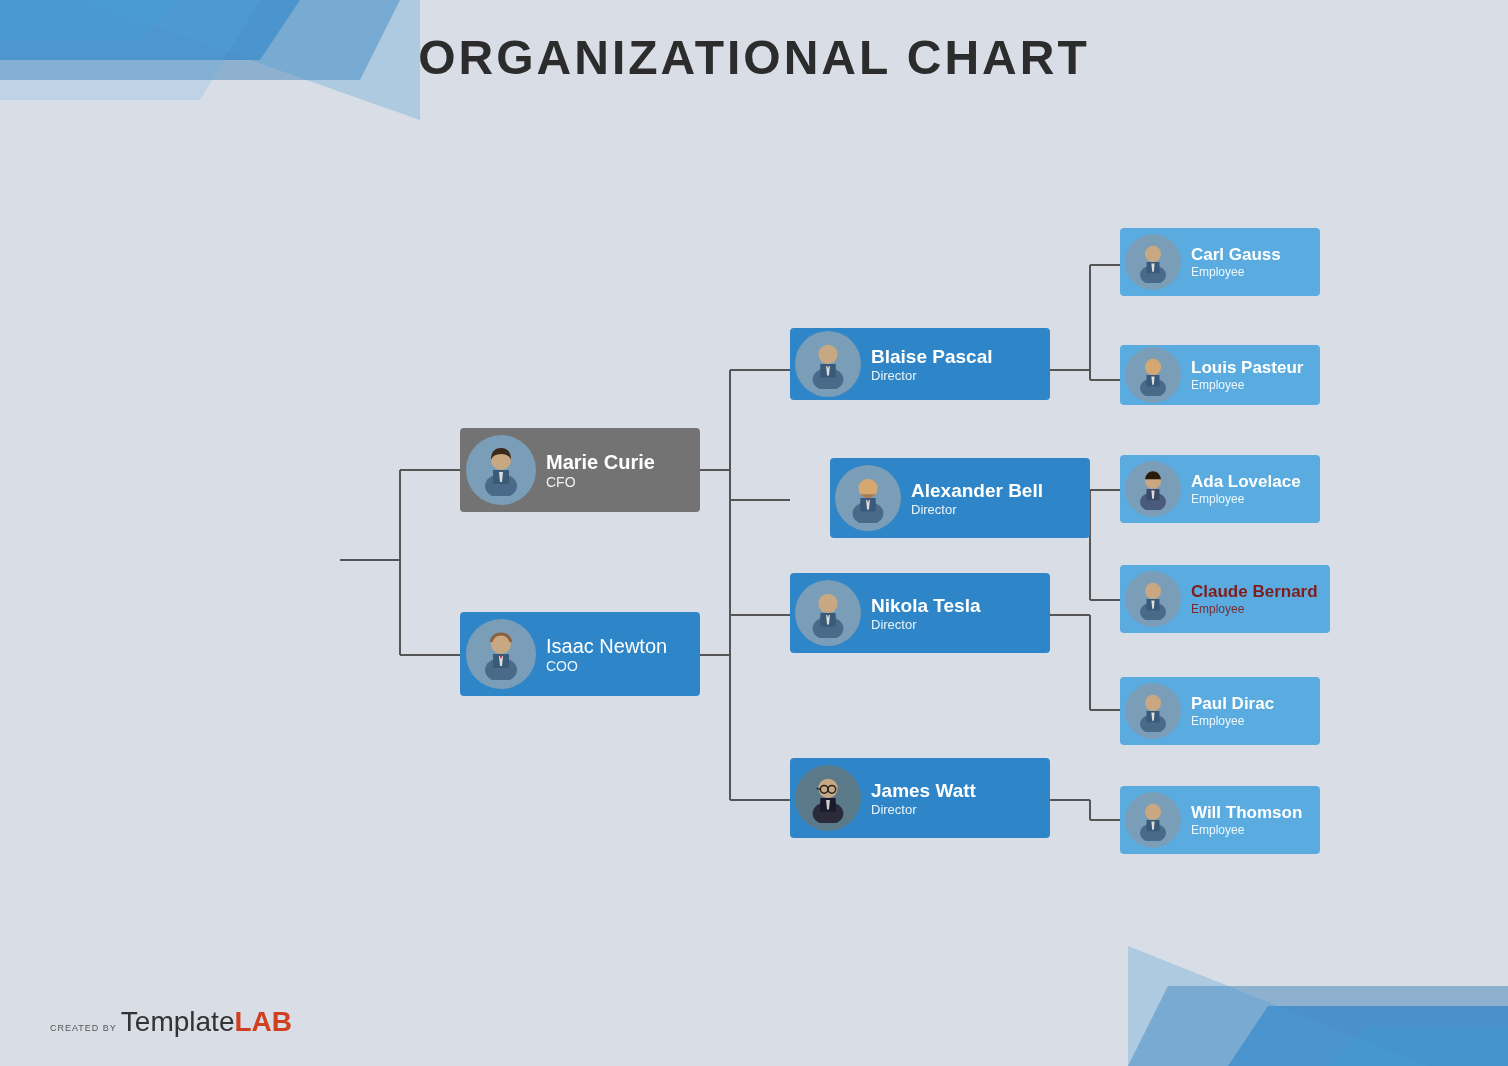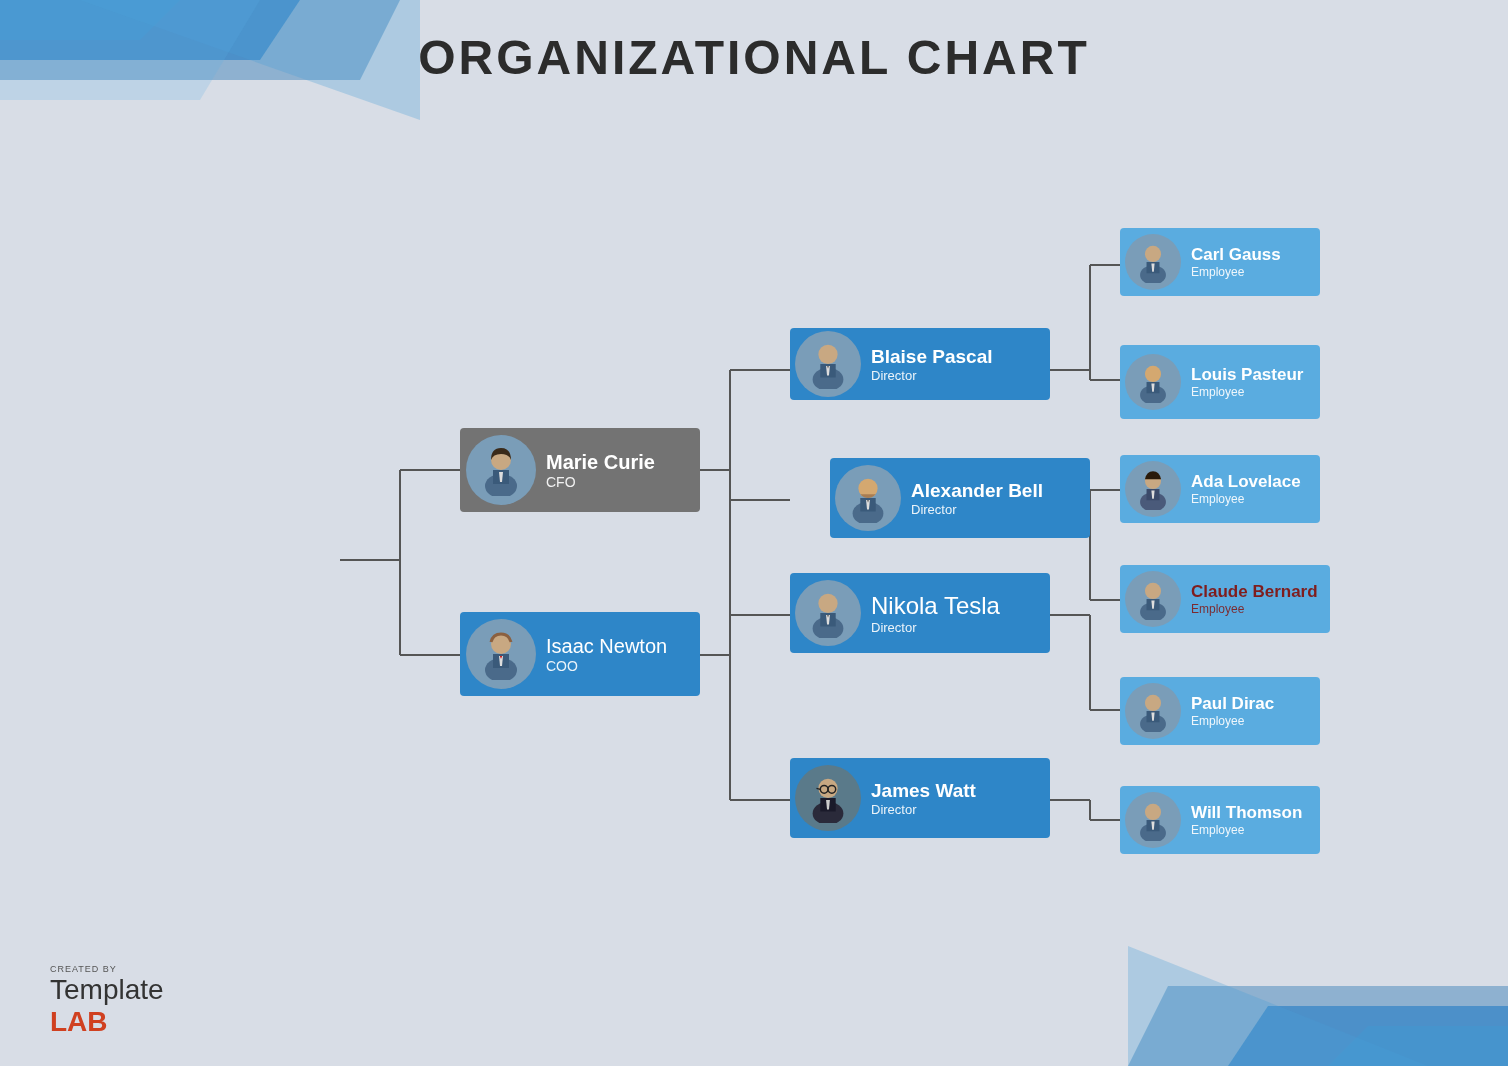--- a/index.html
+++ b/index.html
@@ -25,21 +25,20 @@
     }
 
     
     .footer {
       position: absolute;
       bottom: 28px;
       left: 50px;
       display: flex;
       align-items: baseline;
       gap: 0;
-      flex-direction: column;
     }
 
     
     .corner-tl, .corner-br {
       position: absolute;
       pointer-events: none;
     }
 
     .corner-tl {
       top: 0; left: 0;
@@ -185,21 +184,21 @@
     <div style="width:66px;height:66px;border-radius:50%;background:#7a9db8;flex-shrink:0;display:flex;align-items:center;justify-content:center;">
       <svg width="50" height="50" viewBox="0 0 52 52">
         <circle cx="26" cy="16" r="10" fill="#c8a882"></circle>
         <ellipse cx="26" cy="42" rx="16" ry="12" fill="#4a6a8a"></ellipse>
         <rect x="18" y="26" width="16" height="14" fill="#3a5a7a"></rect>
         <polygon points="24,28 28,28 27,38 25,38" fill="#ddd"></polygon>
         <polygon points="25,28 27,28 26,31" fill="#666"></polygon>
       </svg>
     </div>
     <div style="color:white;">
-      <div style="font-size:24px;font-weight:400;">Nikola Tesla</div>
+      <div style="font-size:19px;font-weight:700;">Nikola Tesla</div>
       <div style="font-size:13px;opacity:0.9;">Director</div>
     </div>
   </div>
 
   <div style="position:absolute; left:790px; top:658px; display:flex; align-items:center; background:#2e86c8; border-radius:4px; padding:5px 12px 5px 5px; gap:10px; min-width:260px; height:80px;">
     <div style="width:66px;height:66px;border-radius:50%;background:#5a7a8a;flex-shrink:0;display:flex;align-items:center;justify-content:center;">
       <svg width="50" height="50" viewBox="0 0 52 52">
         <circle cx="26" cy="16" r="10" fill="#c8a882"></circle>
 
         <circle cx="22" cy="17" r="4" fill="none" stroke="#222" stroke-width="1.5"></circle>
@@ -225,21 +224,21 @@
         <rect x="18" y="26" width="16" height="14" fill="#3a5a7a"></rect>
         <polygon points="24,28 28,28 27,38 25,38" fill="#ddd"></polygon>
       </svg>
     </div>
     <div style="color:white;">
       <div style="font-size:17px;font-weight:700;">Carl Gauss</div>
       <div style="font-size:12px;opacity:0.9;">Employee</div>
     </div>
   </div>
 
-  <div style="position:absolute; left:1120px; top:245px; display:flex; align-items:center; background:#5aace0; border-radius:4px; padding:5px 12px 5px 5px; gap:10px; min-width:200px; height:74px;">
+  <div style="position:absolute; left:1120px; top:245px; display:flex; align-items:center; background:#5aace0; border-radius:4px; padding:5px 12px 5px 5px; gap:10px; min-width:200px; height:60px;">
     <div style="width:56px;height:56px;border-radius:50%;background:#7a9db8;flex-shrink:0;display:flex;align-items:center;justify-content:center;">
       <svg width="42" height="42" viewBox="0 0 52 52">
         <circle cx="26" cy="16" r="10" fill="#d4a870"></circle>
         <ellipse cx="26" cy="42" rx="16" ry="12" fill="#4a6a8a"></ellipse>
         <rect x="18" y="26" width="16" height="14" fill="#3a5a7a"></rect>
         <polygon points="24,28 28,28 27,38 25,38" fill="#ddd"></polygon>
       </svg>
     </div>
     <div style="color:white;">
       <div style="font-size:17px;font-weight:700;">Louis Pasteur</div>

